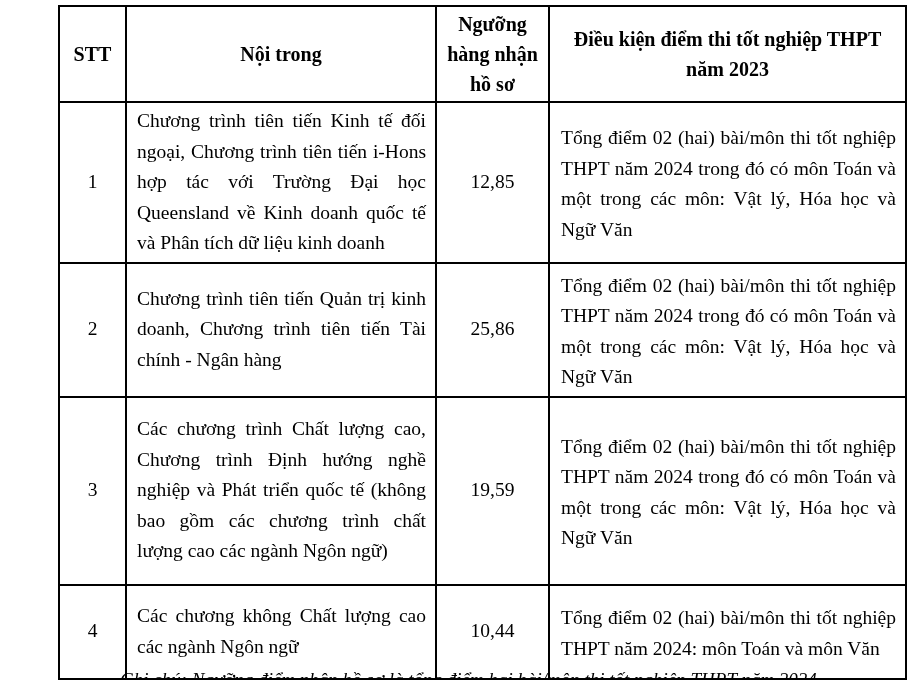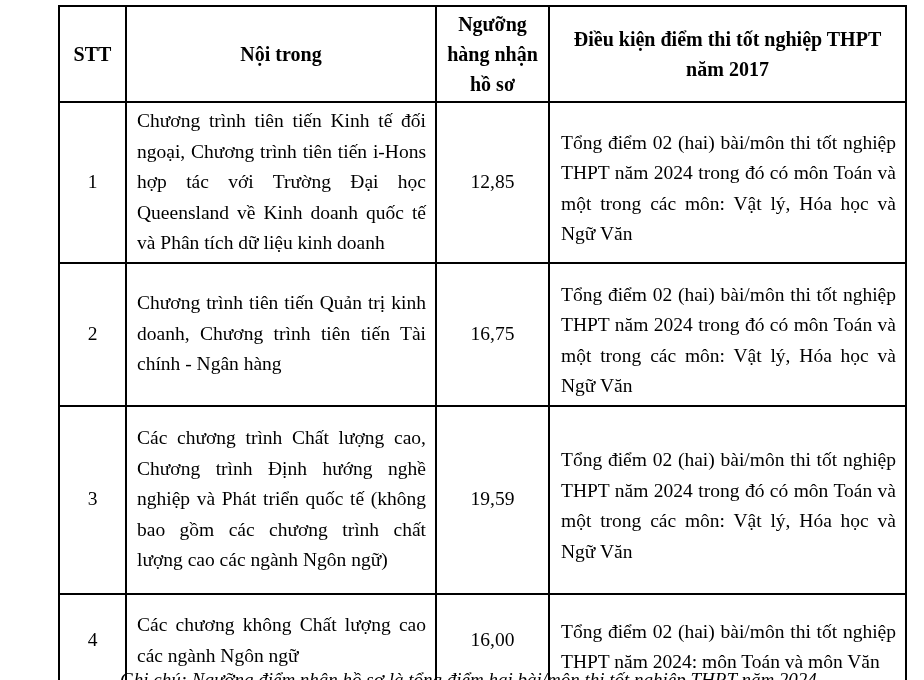--- a/index.html
+++ b/index.html
@@ -44,21 +44,21 @@
   td.c-stt, td.c-score {
     text-align: center;
     padding: 2px 4px;
   }
   td.c-content {
     text-align: justify;
     padding: 3px 9px 3px 10px;
   }
   td.c-cond {
     text-align: justify;
-    padding: 16px 9px 3px 11px;
+    padding: 7px 9px 3px 11px;
   }
   .footnote {
     position: absolute;
     left: 120px;
     top: 667px;
     font-style: italic;
     font-size: 19px;
     line-height: 26px;
     white-space: nowrap;
   }
@@ -71,42 +71,42 @@
     <col style="width:67px">
     <col style="width:310px">
     <col style="width:113px">
     <col style="width:357px">
   </colgroup>
   <tbody>
       <tr style="height:90px">
     <th class="hcell">STT</th>
     <th class="hcell">Nội trong</th>
     <th class="hcell">Ngưỡng hàng nhận hồ sơ</th>
-    <th class="hcell">Điều kiện điểm thi tốt nghiệp THPT năm 2017</th>
+    <th class="hcell">Điều kiện điểm thi tốt nghiệp THPT năm 2023</th>
   </tr>
   <tr style="height:160px">
     <td class="c-stt">1</td>
     <td class="c-content">Chương trình tiên tiến Kinh tế đối ngoại, Chương trình tiên tiến i-Hons hợp tác với Trường Đại học Queensland về Kinh doanh quốc tế và Phân tích dữ liệu kinh doanh</td>
     <td class="c-score">12,85</td>
     <td class="c-cond">Tổng điểm 02 (hai) bài/môn thi tốt nghiệp THPT năm 2024 trong đó có môn Toán và một trong các môn: Vật lý, Hóa học và Ngữ Văn</td>
   </tr>
   <tr style="height:125px">
     <td class="c-stt">2</td>
     <td class="c-content">Chương trình tiên tiến Quản trị kinh doanh, Chương trình tiên tiến Tài chính - Ngân hàng</td>
-    <td class="c-score">16,75</td>
+    <td class="c-score">25,86</td>
     <td class="c-cond">Tổng điểm 02 (hai) bài/môn thi tốt nghiệp THPT năm 2024 trong đó có môn Toán và một trong các môn: Vật lý, Hóa học và Ngữ Văn</td>
   </tr>
   <tr style="height:188px">
     <td class="c-stt">3</td>
     <td class="c-content">Các chương trình Chất lượng cao, Chương trình Định hướng nghề nghiệp và Phát triển quốc tế (không bao gồm các chương trình chất lượng cao các ngành Ngôn ngữ)</td>
     <td class="c-score">19,59</td>
     <td class="c-cond">Tổng điểm 02 (hai) bài/môn thi tốt nghiệp THPT năm 2024 trong đó có môn Toán và một trong các môn: Vật lý, Hóa học và Ngữ Văn</td>
   </tr>
   <tr style="height:94px">
     <td class="c-stt">4</td>
     <td class="c-content">Các chương không Chất lượng cao các ngành Ngôn ngữ</td>
-    <td class="c-score">16,00</td>
+    <td class="c-score">10,44</td>
     <td class="c-cond">Tổng điểm 02 (hai) bài/môn thi tốt nghiệp THPT năm 2024: môn Toán và môn Văn</td>
   </tr>
 </tbody>
   </table>
 
 <div class="footnote">Ghi chú: Ngưỡng điểm nhận hồ sơ là tổng điểm hai bài/môn thi tốt nghiệp THPT năm 2024</div>
 
 </body></html>

